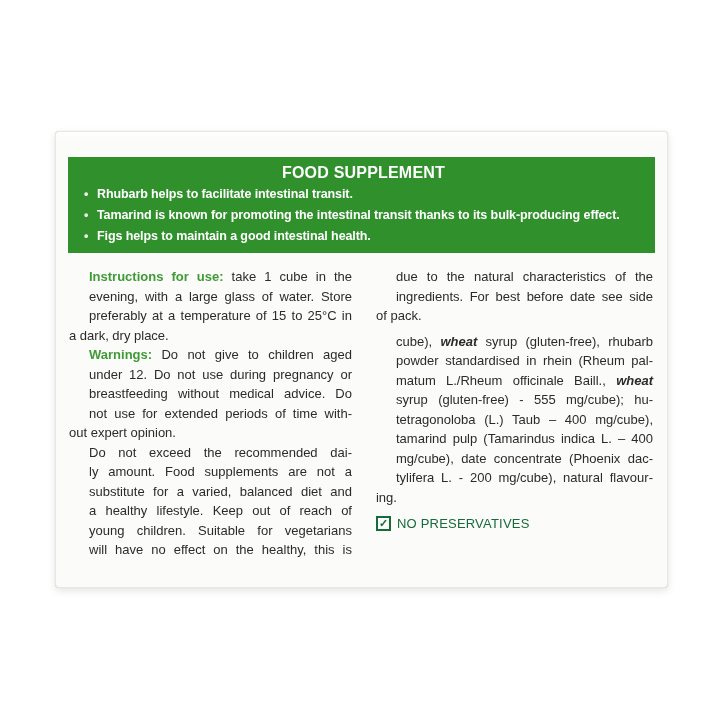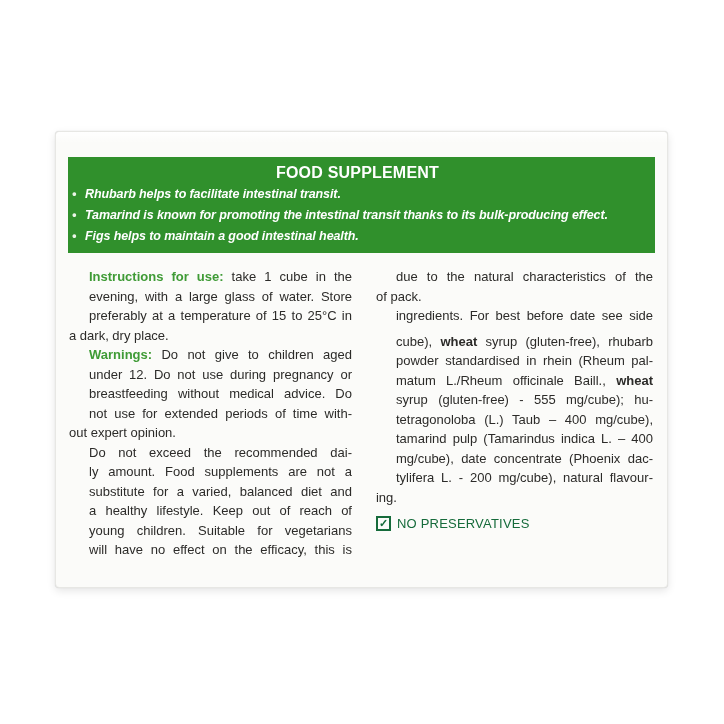--- a/index.html
+++ b/index.html
@@ -27,40 +27,39 @@
     position: absolute; top: 0; left: 0; right: 0; height: 11px;
     background: linear-gradient(#ffffff, rgba(255,255,255,0));
     border-radius: 4px 4px 0 0;
     pointer-events: none;
   }
 
   
   .banner {
     margin: 25px 12px 0 12px;
     background: var(--banner-green, #30902c);
-    padding: 6px 10px 6px 2px;
+    padding: 6px 10px 6px 14px;
     box-sizing: border-box;
   }
   .banner-title {
     text-align: center;
     color: #ffffff;
     font-weight: bold;
     font-size: 16px;
     line-height: 20px;
     letter-spacing: 0.2px;
     margin-bottom: 1px;
   }
   .bullet-line {
     color: #ffffff;
     font-weight: bold;
     font-size: 12.5px;
     line-height: 21px;
     letter-spacing: -0.1px;
     white-space: nowrap;
-    font-style: italic;
   }
   .bullet-dot {
     display: inline-block;
     width: 13px;
     text-align: left;
     padding-left: 2px;
     color: #eaf4e8;
   }
 
   
@@ -73,21 +72,21 @@
   .col-left  { width: 284px; }
   .col-right { width: 278px; }
 
   .para { margin: 0; }
   .para.gap { margin-top: 6px; }
 
   .ln { text-align: left; }
   .ln.j { text-align: justify; text-align-last: justify; padding-left: 20px; }
 
   .seg-g { color: var(--keyword-green, #3f9b36); font-weight: bold; }
-  .seg-b { font-weight: bold; }
+  .seg-b { font-weight: bold; font-style: italic; }
 
   
   .nopres {
     margin-top: 7px;
     display: flex;
     align-items: center;
     gap: 6px;
   }
   .cbx {
     display: inline-flex;
@@ -137,29 +136,29 @@
             <div class="ln j"><span>breastfeeding without medical advice. Do</span></div>
             <div class="ln j"><span>not use for extended periods of time with-</span></div>
             <div class="ln"><span>out expert opinion.</span></div>
           </div>
           <div class="para">
             <div class="ln j"><span>Do not exceed the recommended dai-</span></div>
             <div class="ln j"><span>ly amount. Food supplements are not a</span></div>
             <div class="ln j"><span>substitute for a varied, balanced diet and</span></div>
             <div class="ln j"><span>a healthy lifestyle. Keep out of reach of</span></div>
             <div class="ln j"><span>young children. Suitable for vegetarians</span></div>
-            <div class="ln j"><span>will have no effect on the efficacy, this is</span></div>
+            <div class="ln j"><span>will have no effect on the healthy, this is</span></div>
           </div>
         </div>
       <div class="col col-right">
         <div id="col-right-paras">
             <div class="para">
               <div class="ln j"><span>due to the natural characteristics of the</span></div>
+              <div class="ln j"><span>ingredients. For best before date see side</span></div>
               <div class="ln"><span>of pack.</span></div>
-              <div class="ln j"><span>ingredients. For best before date see side</span></div>
             </div>
             <div class="para gap">
               <div class="ln j"><span>cube), </span><span class="seg-b">wheat</span><span> syrup (gluten-free), rhubarb</span></div>
               <div class="ln j"><span>powder standardised in rhein (Rheum pal-</span></div>
               <div class="ln j"><span>matum L./Rheum officinale Baill., </span><span class="seg-b">wheat</span></div>
               <div class="ln j"><span>syrup (gluten-free) - 555 mg/cube); hu-</span></div>
               <div class="ln j"><span>tetragonoloba (L.) Taub – 400 mg/cube),</span></div>
               <div class="ln j"><span>tamarind pulp (Tamarindus indica L. – 400</span></div>
               <div class="ln j"><span>mg/cube), date concentrate (Phoenix dac-</span></div>
               <div class="ln j"><span>tylifera L. - 200 mg/cube), natural flavour-</span></div>

